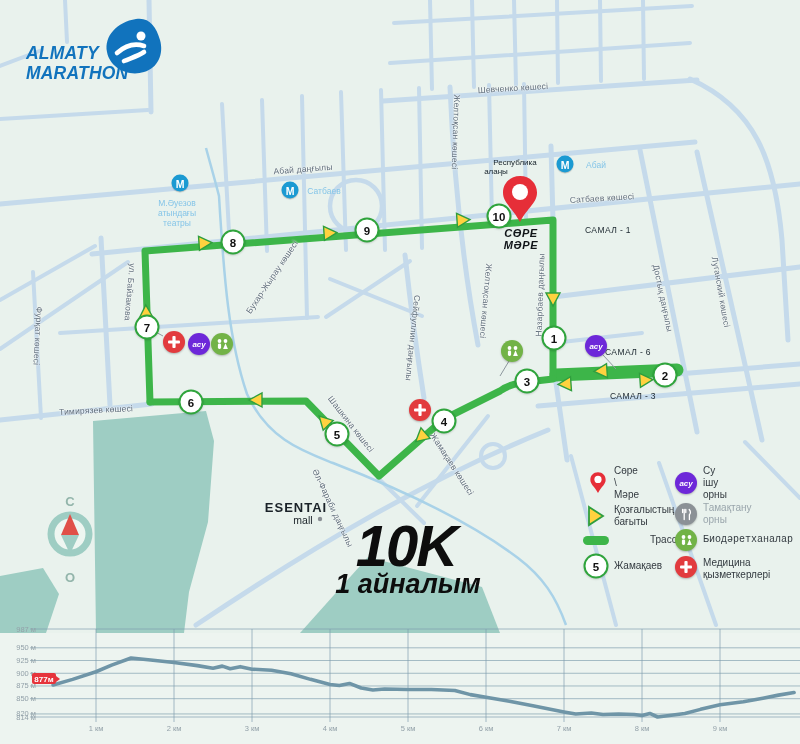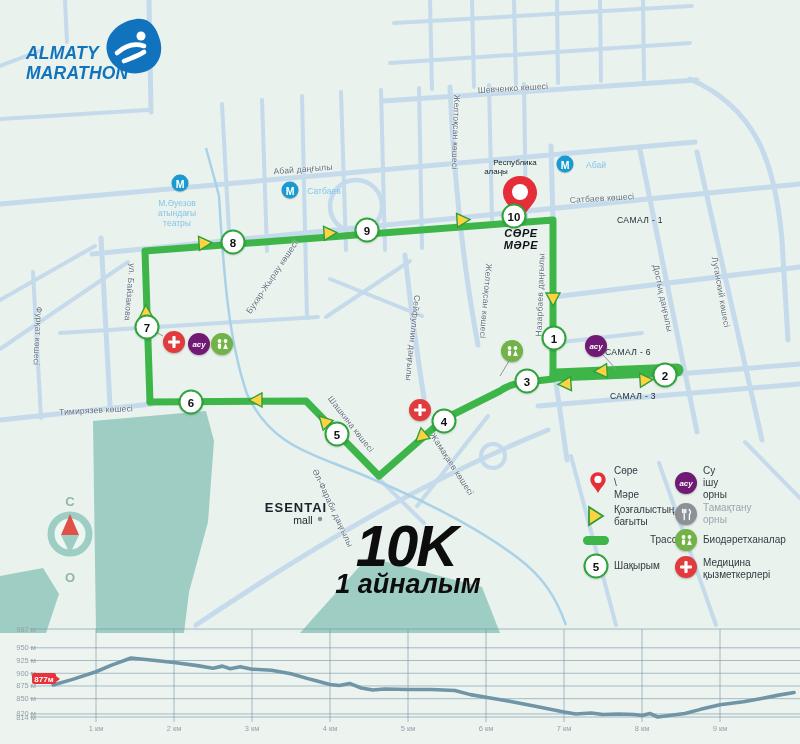--- a/index.html
+++ b/index.html
@@ -11,21 +11,21 @@
           text-shadow:0 0 2px #fff,0 0 2px #fff;}
   .area{position:absolute;font-size:8.5px;color:#202b33;white-space:nowrap;letter-spacing:.4px;
         transform:translate(-50%,-50%);}
   .blue-label{position:absolute;font-size:8.5px;color:#85c5e8;white-space:nowrap;transform:translate(-50%,-50%);text-align:center;}
   .black-label{position:absolute;font-size:8px;color:#16222a;white-space:nowrap;transform:translate(-50%,-50%);}
   .km{position:absolute;width:21px;height:21px;background:#fff;border:2.5px solid #2fa43c;border-radius:50%;
       transform:translate(-50%,-50%);display:flex;align-items:center;justify-content:center;
       font-size:11.5px;font-weight:bold;color:#111;box-shadow:0 1px 2px rgba(0,0,0,.15);}
   .icon-circle{position:absolute;width:22px;height:22px;border-radius:50%;transform:translate(-50%,-50%);
       display:flex;align-items:center;justify-content:center;box-shadow:0 1px 2px rgba(0,0,0,.25);}
-  .medical{background:#e23b3e;} .water{background:#701a75;text-align:right;} .toilet{background:#72b347;} .food{background:#8b9196;}
+  .medical{background:#e23b3e;} .water{background:#6d28d9;text-align:right;} .toilet{background:#72b347;} .food{background:#8b9196;}
   .water span{color:#fff;font-size:8px;font-weight:bold;font-style:italic;}
   .metro{position:absolute;width:17px;height:17px;border-radius:50%;background:#1b9ad2;color:#fff;
       font-size:10.5px;font-weight:bold;display:flex;align-items:center;justify-content:center;
       transform:translate(-50%,-50%);box-shadow:0 1px 1px rgba(0,0,0,.2);}
   #logo-text{position:absolute;left:26px;top:44px;color:#1173bd;font-weight:bold;font-style:italic;
       font-size:17.5px;line-height:1.12;letter-spacing:.2px;}
   #course-title{position:absolute;left:406px;top:545px;transform:translate(-50%,-50%);
       font-size:58px;font-weight:900;font-style:italic;color:#0d0d0d;letter-spacing:-2px;}
   #course-lap{position:absolute;left:408px;top:584px;transform:translate(-50%,-50%);
       font-size:27px;font-weight:800;font-style:italic;color:#0d0d0d;}
@@ -189,21 +189,21 @@
     <span class="street" style="left:721px;top:292px;--r:80deg">Луганский көшесі</span>
     <span class="street" style="left:38px;top:336px;--r:93deg">Фурқат көшесі</span>
     <span class="street" style="left:130px;top:292px;--r:95deg">ул. Байзакова</span>
     <span class="street" style="left:272px;top:277px;--r:-56deg">Бухар-Жырау көшесі</span>
     <span class="street" style="left:96px;top:410px;--r:-3deg">Тимирязев көшесі</span>
     <span class="street" style="left:413px;top:338px;--r:96deg">Сейфуллин даңғылы</span>
     <span class="street" style="left:351px;top:424px;--r:52deg">Шашкина көшесі</span>
     <span class="street" style="left:452px;top:464px;--r:57deg">Жамақаев көшесі</span>
     <span class="street" style="left:333px;top:508px;--r:65deg">Әл-Фараби даңғылы</span>
 
-    <span class="area" style="left:608px;top:220px;margin-left:32px;">САМАЛ - 1</span>
+    <span class="area" style="left:608px;top:230px;">САМАЛ - 1</span>
     <span class="area" style="left:628px;top:352px;">САМАЛ - 6</span>
     <span class="area" style="left:633px;top:396px;">САМАЛ - 3</span>
 
     <span class="black-label" style="left:515px;top:162px;">Республика</span>
     <span class="black-label" style="left:496px;top:171px;">алаңы</span>
 
     <span class="blue-label" style="left:177px;top:203px;">М.Әуезов</span>
     <span class="blue-label" style="left:177px;top:213px;">атындағы</span>
     <span class="blue-label" style="left:177px;top:223px;">театры</span>
     <span class="blue-label" style="left:324px;top:191px;">Сатбаев</span>
@@ -281,39 +281,39 @@
 
     <div class="km" style="left:554px;top:338px;">1</div>
     <div class="km" style="left:665px;top:375px;">2</div>
     <div class="km" style="left:527px;top:381px;">3</div>
     <div class="km" style="left:444px;top:421px;">4</div>
     <div class="km" style="left:337px;top:434px;">5</div>
     <div class="km" style="left:191px;top:402px;">6</div>
     <div class="km" style="left:147px;top:327px;">7</div>
     <div class="km" style="left:233px;top:242px;">8</div>
     <div class="km" style="left:367px;top:230px;">9</div>
-    <div class="km" style="left:514px;top:216px;">10</div>
+    <div class="km" style="left:499px;top:216px;">10</div>
 
     <div id="legend">
       <svg width="18" height="24" viewBox="0 0 40 52" style="position:absolute;left:589px;top:471px;">
         <path d="M20,2 C10,2 3,9.5 3,18.5 C3,29 12,33 20,48 C28,33 37,29 37,18.5 C37,9.5 30,2 20,2 Z" fill="#e62e38"></path>
           <circle cx="20" cy="18" r="8" fill="#fff"></circle>
       </svg>
       <span class="lg-label" style="left:614px;top:483px;">Сөре \ Мәре</span>
 
       <svg width="20" height="22" style="position:absolute;left:586px;top:505px;">
         <polygon points="3,2 17,11 3,20" fill="#ffd23f" stroke="#2f9e3e" stroke-width="1.8"></polygon>
       </svg>
       <span class="lg-label" style="left:614px;top:516px;width:62px;">Қозғалыстың бағыты</span>
 
       <div style="position:absolute;left:583px;top:536px;width:26px;height:9px;background:#3db549;border-radius:5px;"></div>
       <span class="lg-label" style="left:650px;top:540px;">Трасса</span>
 
       <div class="km" style="left:596px;top:566px;">5</div>
-      <span class="lg-label" style="left:614px;top:566px;">Шақырым</span>
+      <span class="lg-label" style="left:614px;top:566px;">Жамақаев</span>
 
       <div class="icon-circle water" style="left:686px;top:483px;">
           <span>асу</span>
         </div>
       <span class="lg-label" style="left:703px;top:483px;">Су ішу орны</span>
 
       <div class="icon-circle food" style="left:686px;top:514px;">
         <svg width="13" height="13" viewBox="0 0 13 13">
             <g stroke="#fff" stroke-width="1.3" stroke-linecap="round" fill="none">
               <path d="M4.2,1.5 v4 M2.6,1.5 v3 M5.8,1.5 v3 M4.2,5.5 v6"></path>
@@ -326,21 +326,21 @@
       <div class="icon-circle toilet" style="left:686px;top:540px;">
         <svg width="15" height="11" viewBox="0 0 15 11">
             <g fill="#fff">
               <circle cx="4.5" cy="2" r="1.9"></circle>
               <rect x="2.9" y="4.4" width="3.2" height="5.6" rx="1.4"></rect>
               <circle cx="10.5" cy="2" r="1.9"></circle>
               <path d="M10.5,4.2 l2.4,5.8 h-4.8 z"></path>
             </g>
           </svg>
       </div>
-      <span class="lg-label" style="left:703px;top:540px;">Биодәретханалар</span>
+      <span class="lg-label" style="left:703px;top:540px;font-family:Liberation Mono, monospace;">Биодәретханалар</span>
 
       <div class="icon-circle medical" style="left:686px;top:567px;">
         <svg width="12" height="12">
             <g fill="#fff">
               <rect x="4.4" y="0" width="3.2" height="12" rx="1"></rect>
               <rect x="0" y="4.4" width="12" height="3.2" rx="1"></rect>
             </g>
           </svg>
       </div>
       <span class="lg-label" style="left:703px;top:569px;width:64px;">Медицина қызметкерлері</span>

